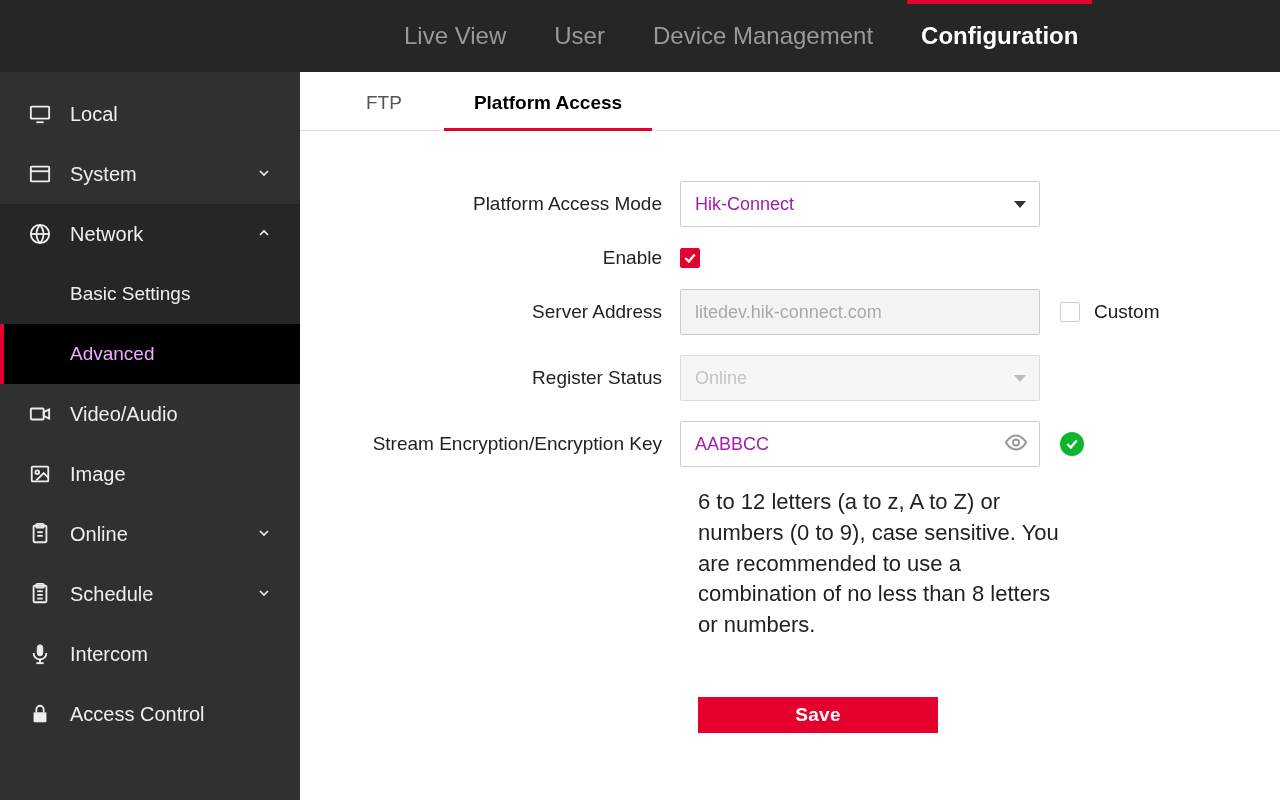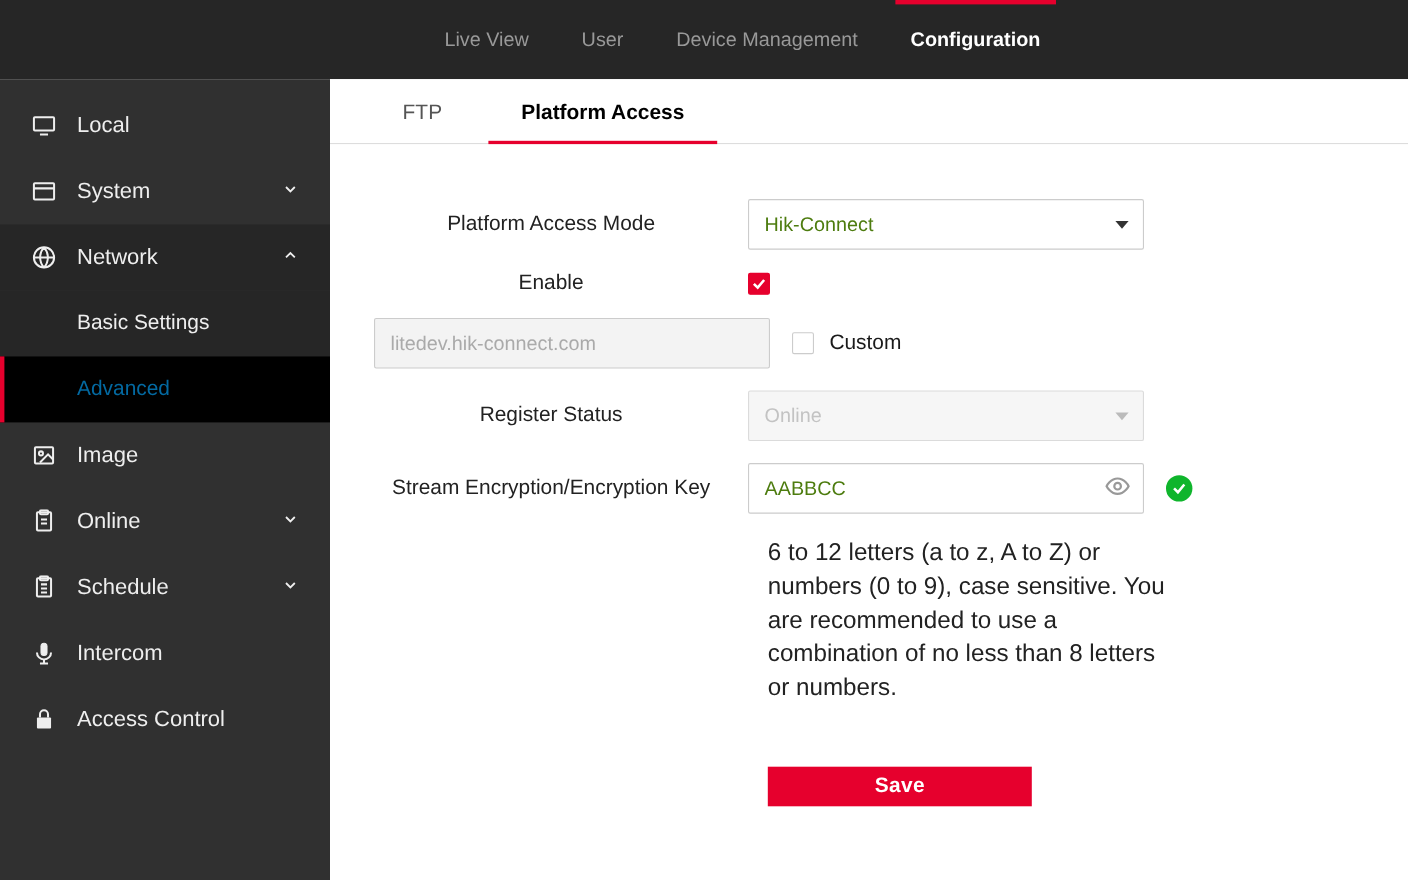--- a/index.html
+++ b/index.html
@@ -1,54 +1,54 @@
 <!DOCTYPE html>
 <html><head>
 <meta charset="utf-8">
 <style>
   * { box-sizing: border-box; margin: 0; padding: 0; font-family: -apple-system, "Segoe UI", Arial, sans-serif; }
   body { width: 1280px; height: 800px; background: #fff; overflow: hidden; font-size: 15px; color: #1a1a1a; }
 
   
   .topnav { height: 72px; background: #262626; display: flex; align-items: center; padding-left: 380px; }
-  .topnav-item { color: #999; font-size: 18px; padding: 0 24px; height: 72px; display: flex; align-items: center; cursor: pointer; position: relative; }
+  .topnav-item { color: #999; font-size: 24px; padding: 0 24px; height: 72px; display: flex; align-items: center; cursor: pointer; position: relative; }
   .topnav-item.active { color: #fff; font-weight: 600; }
   .topnav-item.active::before { content: ""; position: absolute; top: 0; left: 10px; right: 10px; height: 4px; background: #e6002d; }
 
   
   .layout { display: flex; height: calc(800px - 72px); }
 
   
   .sidebar { width: 300px; background: #303030; color: #eee; display: flex; flex-direction: column; padding-top: 12px; }
   .side-item { display: flex; align-items: center; height: 60px; padding: 0 28px; font-size: 20px; cursor: pointer; position: relative; }
   .side-item .icon { width: 24px; margin-right: 18px; display: flex; align-items: center; justify-content: center; }
   .side-item .chev { margin-left: auto; }
   .side-item.expanded { background: #262626; }
   .side-sub { padding-left: 70px; height: 60px; display: flex; align-items: center; font-size: 19px; cursor: pointer; background: #262626; }
-  .side-sub.active { background: #000; color: #0369a1; }
+  .side-sub.active { background: #000; color: #f0abfc; }
   .side-sub.active::before { content: ""; position: absolute; left: 0; width: 4px; height: 60px; background: #e6002d; }
   .side-sub-wrap { position: relative; }
 
   
   .content { flex: 1; background: #fff; padding: 0; overflow: auto; }
   .tabs { display: flex; border-bottom: 1px solid #ddd; padding-left: 36px; gap: 12px; }
   .tab { padding: 20px 30px 16px; font-size: 19px; color: #555; cursor: pointer; position: relative; }
   .tab.active { color: #000; font-weight: 600; }
   .tab.active::after { content: ""; position: absolute; left: 0; right: 0; bottom: -1px; height: 3px; background: #e6002d; }
 
   
   .form { padding: 50px 40px 40px 40px; }
   .row { display: flex; align-items: center; margin-bottom: 20px; }
-  .row .label { width: 340px; text-align: center; padding-right: 18px; font-size: 19px; color: #222; }
+  .row .label { width: 340px; text-align: right; padding-right: 18px; font-size: 19px; color: #222; }
   .row .ctrl { width: 360px; }
   .row .extra { margin-left: 20px; display: flex; align-items: center; }
 
   select.sel, input.txt {
     width: 100%; height: 46px; border: 1px solid #ccc; border-radius: 2px;
-    font-size: 18px; padding: 0 14px; background: #fff; color: #4d7c0f;
+    font-size: 18px; padding: 0 14px; background: #fff; color: #a21caf;
   }
   select.sel { appearance: none; -webkit-appearance: none; background-image: none; padding-right: 36px; }
   .sel-wrap { position: relative; width: 100%; }
   .sel-wrap::after { content: ""; position: absolute; right: 14px; top: 50%; margin-top: -3px; border-left: 6px solid transparent; border-right: 6px solid transparent; border-top: 7px solid #333; pointer-events: none; }
   .sel-wrap.disabled::after { border-top-color: #bbb; }
 
   input.txt[disabled], select.sel[disabled] { background: #f3f3f3; color: #aaa; }
 
   .checkbox { width: 20px; height: 20px; border: 1px solid #ccc; display: inline-flex; align-items: center; justify-content: center; cursor: pointer; border-radius: 2px; }
   .checkbox.checked { background: #e6002d; border-color: #e6002d; }
@@ -119,20 +119,29 @@
       </span>
     </div>
 
     <div class="side-sub-wrap">
       <div class="side-sub">Basic Settings</div>
     </div>
     <div class="side-sub-wrap">
       <div class="side-sub active">Advanced</div>
     </div>
 
+    <div class="side-item">
+      <span class="icon">
+        <svg width="22" height="22" viewBox="0 0 24 24" fill="none" stroke="#eee" stroke-width="2">
+            <rect x="2" y="6" width="14" height="12" rx="1"></rect>
+            <polygon points="16 10 22 7 22 17 16 14"></polygon>
+          </svg>
+      </span>
+      <span>Video/Audio</span>
+    </div>
 
     <div class="side-item">
       <span class="icon">
         <svg width="22" height="22" viewBox="0 0 24 24" fill="none" stroke="#eee" stroke-width="2">
             <rect x="3" y="4" width="18" height="16" rx="1"></rect>
             <circle cx="9" cy="10" r="2"></circle>
             <path d="M21 16l-5-5-8 8"></path>
           </svg>
       </span>
       <span>Image</span>
@@ -222,20 +231,21 @@
         <div class="ctrl">
           <span class="checkbox checked">
             <svg width="14" height="14" viewBox="0 0 24 24" fill="none" stroke-width="4">
                 <polyline points="4 12 10 18 20 6"></polyline>
               </svg>
           </span>
         </div>
       </div>
 
       <div class="row">
+        <div class="label">Server Address</div>
         <div class="ctrl">
           <input class="txt" type="text" disabled="" value="litedev.hik-connect.com" style="">
         </div>
         <div class="extra">
           <span class="checkbox"></span>
           <span style="margin-left:14px;font-size:19px;">Custom</span>
         </div>
       </div>
 
       <div class="row">

